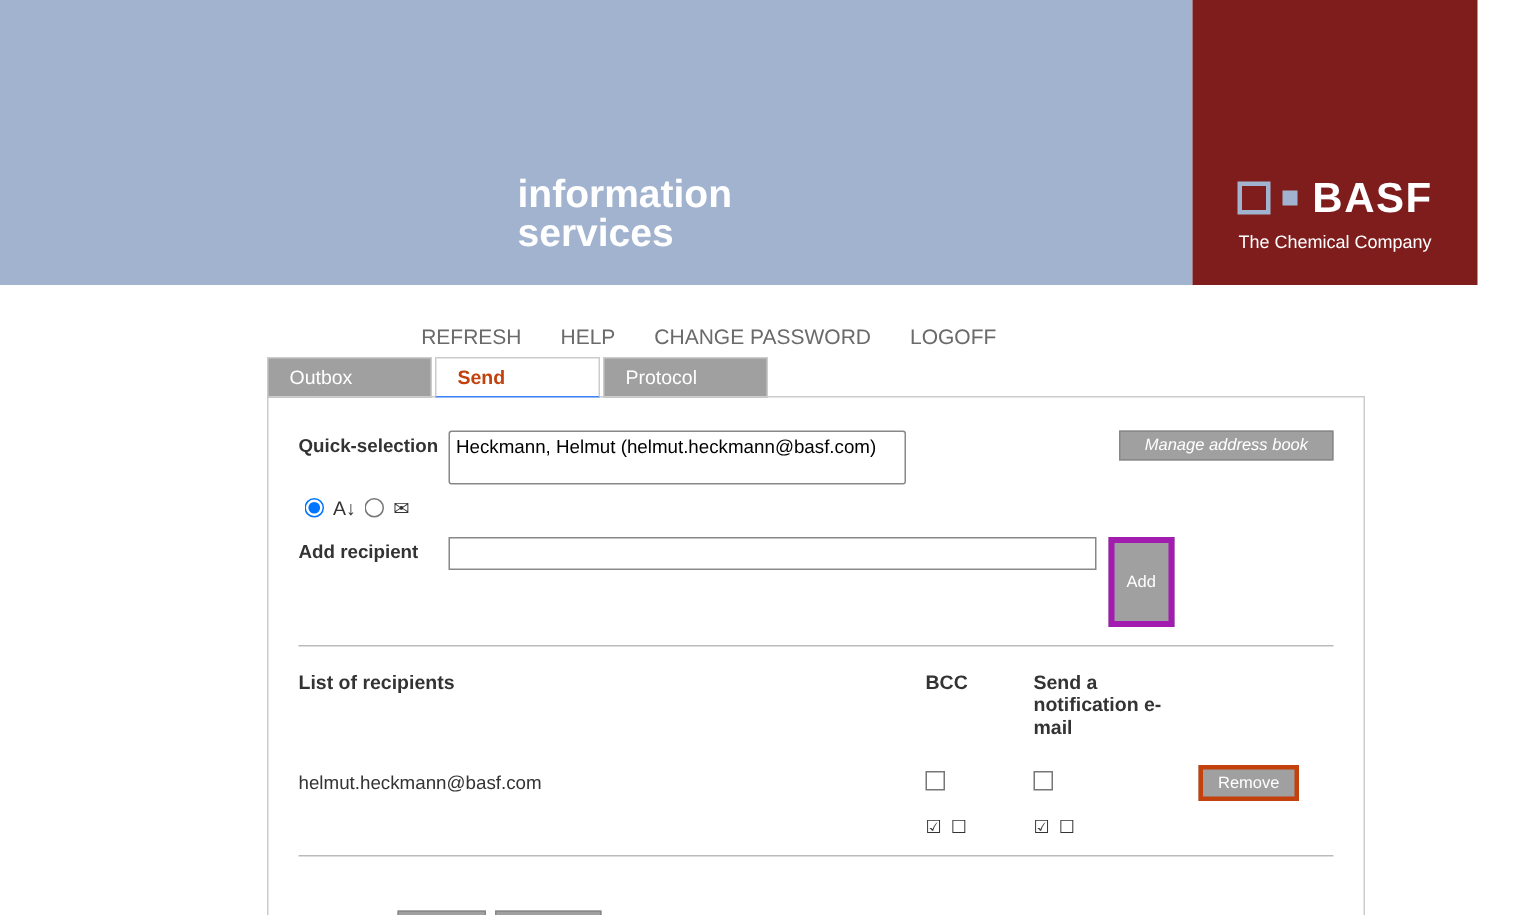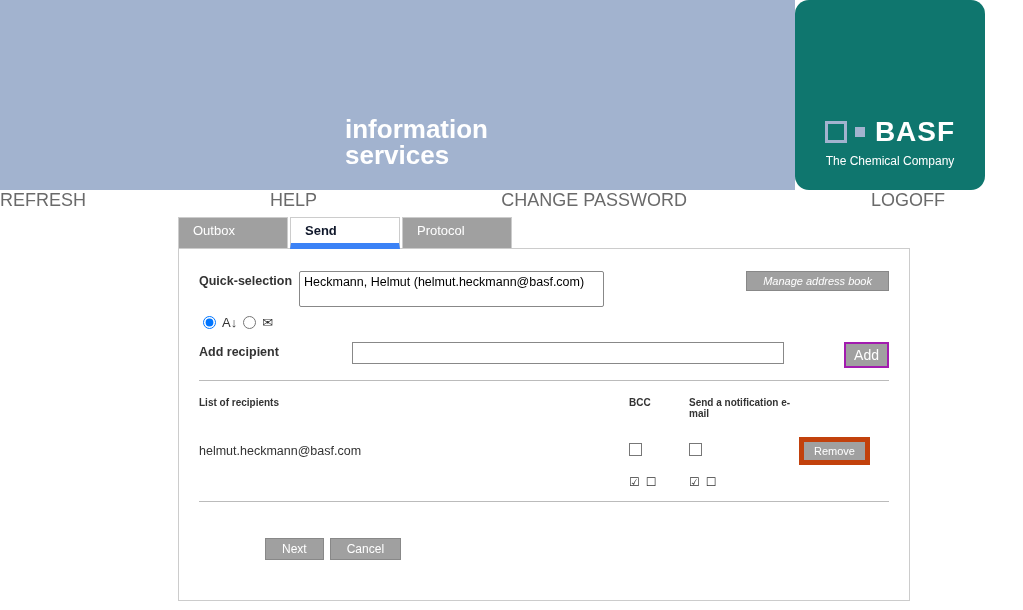--- a/index.html
+++ b/index.html
@@ -35,27 +35,26 @@
     font-weight: bold;
     line-height: 1;
   }
   .header-logo-left .line2 {
     font-size: 14px;
     margin-top: 6px;
     font-weight: normal;
   }
   .header-right {
     width: 190px;
-    background: #0f766e;
+    background: #7f1d1d;
     display: flex;
     flex-direction: column;
     align-items: center;
     justify-content: flex-end;
     padding-bottom: 22px;
-    border-radius: 14px;
   }
   .basf-logo {
     color: #fff;
     display: flex;
     align-items: center;
     gap: 4px;
   }
   .basf-square {
     width: 22px; height: 22px;
     border: 3px solid #a2b3cf;
@@ -74,24 +73,24 @@
     margin-left: 6px;
   }
   .basf-tagline {
     color: #fff;
     font-size: 12px;
     margin-top: 6px;
   }
   .topnav {
     width: 985px;
     display: flex;
-    justify-content: space-between;
+    justify-content: center;
     gap: 26px;
-    padding: 0 40px 6px 0;
-    font-size: 18px;
+    padding: 26px 40px 6px 0;
+    font-size: 14px;
     color: #6a6a6a;
   }
   .topnav span { cursor: pointer; }
   .content-area {
     width: 700px;
     margin-left: 178px;
   }
   .tabs {
     display: flex;
     gap: 2px;
@@ -100,40 +99,39 @@
     padding: 5px 14px;
     background: #a0a0a0;
     color: #fff;
     font-size: 13px;
     width: 110px;
     cursor: pointer;
     border: 1px solid #ccc;
   }
   .tab.active {
     background: #fff;
-    color: #0f172a;
-    font-weight: bold;
-    border-bottom: 6px solid #3b82f6;
+    color: #c2410c;
+    font-weight: bold;
+    border-bottom: 1px solid #3b82f6;
     position: relative;
     z-index: 2;
   }
   .panel {
     border: 1px solid #ccc;
     border-top: 1px solid #ccc;
     background: #fff;
     padding: 22px 20px 40px 20px;
     margin-top: -1px;
     width: 732px;
     min-height: 340px;
   }
   .row {
     display: flex;
     align-items: flex-start;
     margin-bottom: 8px;
-    justify-content: space-between;
   }
   .label {
     width: 100px;
     font-weight: bold;
     font-size: 12.5px;
     padding-top: 3px;
   }
   .quick-select-box {
     width: 305px;
     height: 36px;
@@ -162,58 +160,58 @@
   .sort-icon { font-size: 13px; }
   .add-input {
     width: 432px;
     height: 22px;
     border: 1px solid #888;
     padding: 2px 4px;
   }
   .add-btn {
     background: #a0a0a0;
     color: #fff;
-    border: 2px solid #a21caf;
-    font-size: 14px;
-    padding: 3px 8px;
+    border: 4px solid #a21caf;
+    font-size: 11px;
+    padding: 20px 8px;
     margin-left: 8px;
     cursor: pointer;
   }
   .hr {
     border: none;
     border-top: 1px solid #bbb;
     margin: 12px 0 16px 0;
   }
   .recip-header {
     display: flex;
     font-weight: bold;
-    font-size: 10px;
+    font-size: 13px;
     align-items: flex-start;
   }
   .col-name { flex: 1; }
-  .col-bcc { width: 60px; }
+  .col-bcc { width: 72px; }
   .col-notif { width: 110px; }
   .col-action { width: 90px; }
   .recip-row {
     display: flex;
     align-items: center;
     font-size: 12.5px;
     margin-top: 18px;
   }
   .recip-row .col-name { font-weight: normal; }
   .checkbox-mock {
     width: 13px; height: 13px;
     border: 1px solid #777;
     display: inline-block;
     background: #fff;
   }
   .remove-btn {
     background: #a0a0a0;
     color: #fff;
-    border: 5px solid #c2410c;
+    border: 3px solid #c2410c;
     font-size: 11px;
     padding: 3px 10px;
     cursor: pointer;
   }
   .toggle-row {
     display: flex;
     margin-top: 10px;
   }
   .toggle-row .col-name { flex: 1; }
   .toggle-icons {

